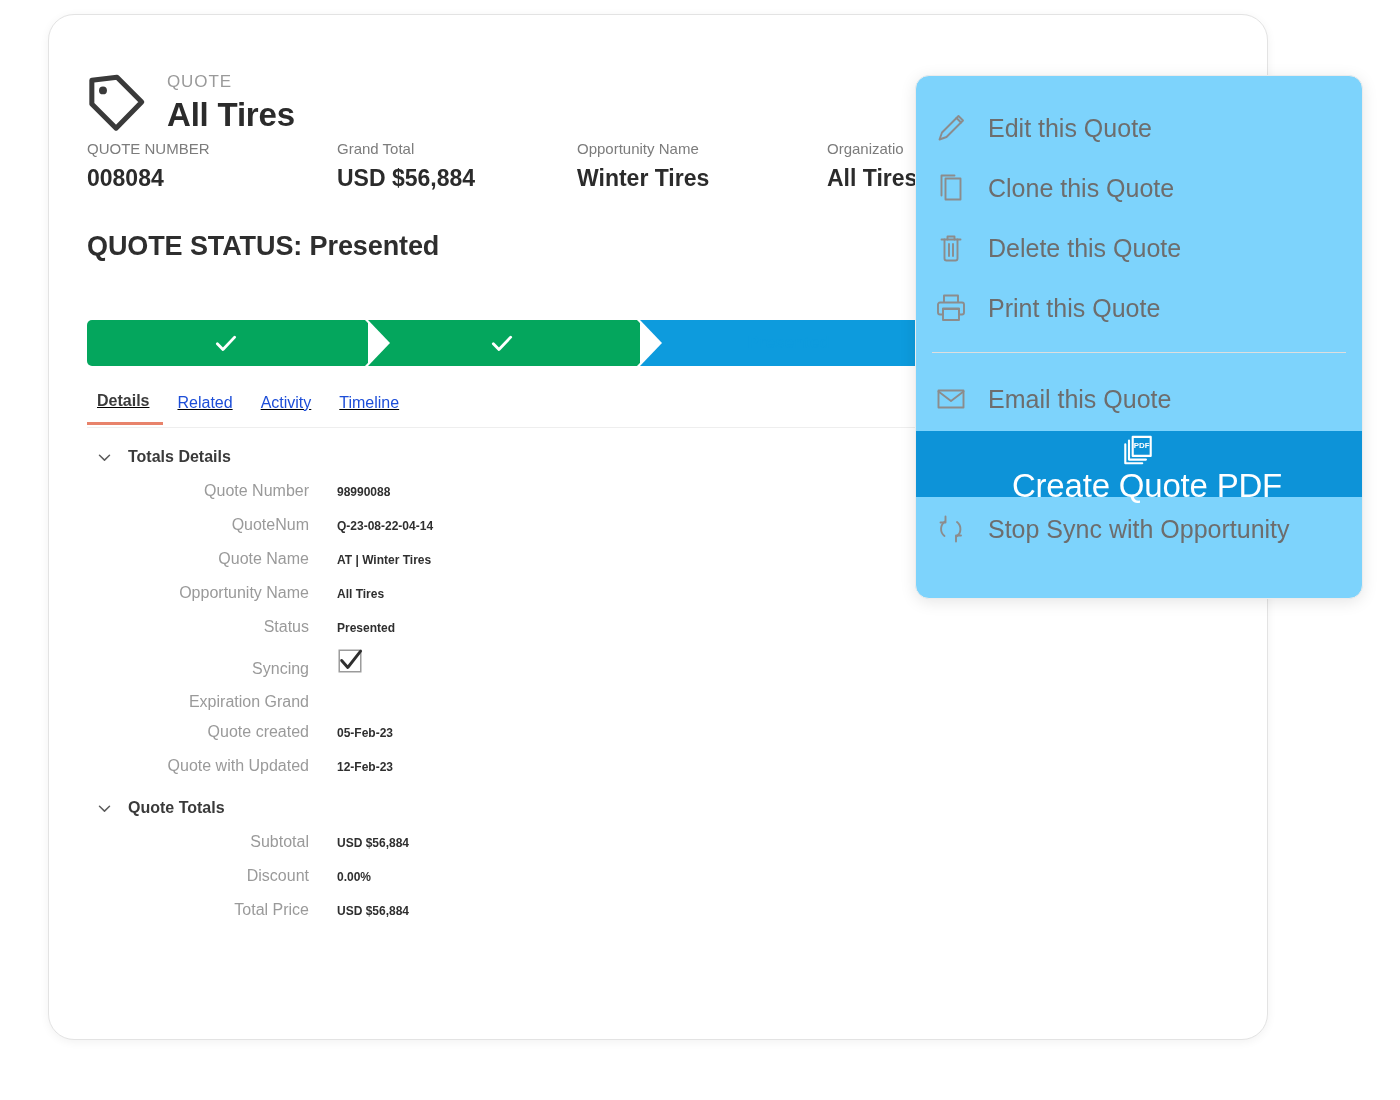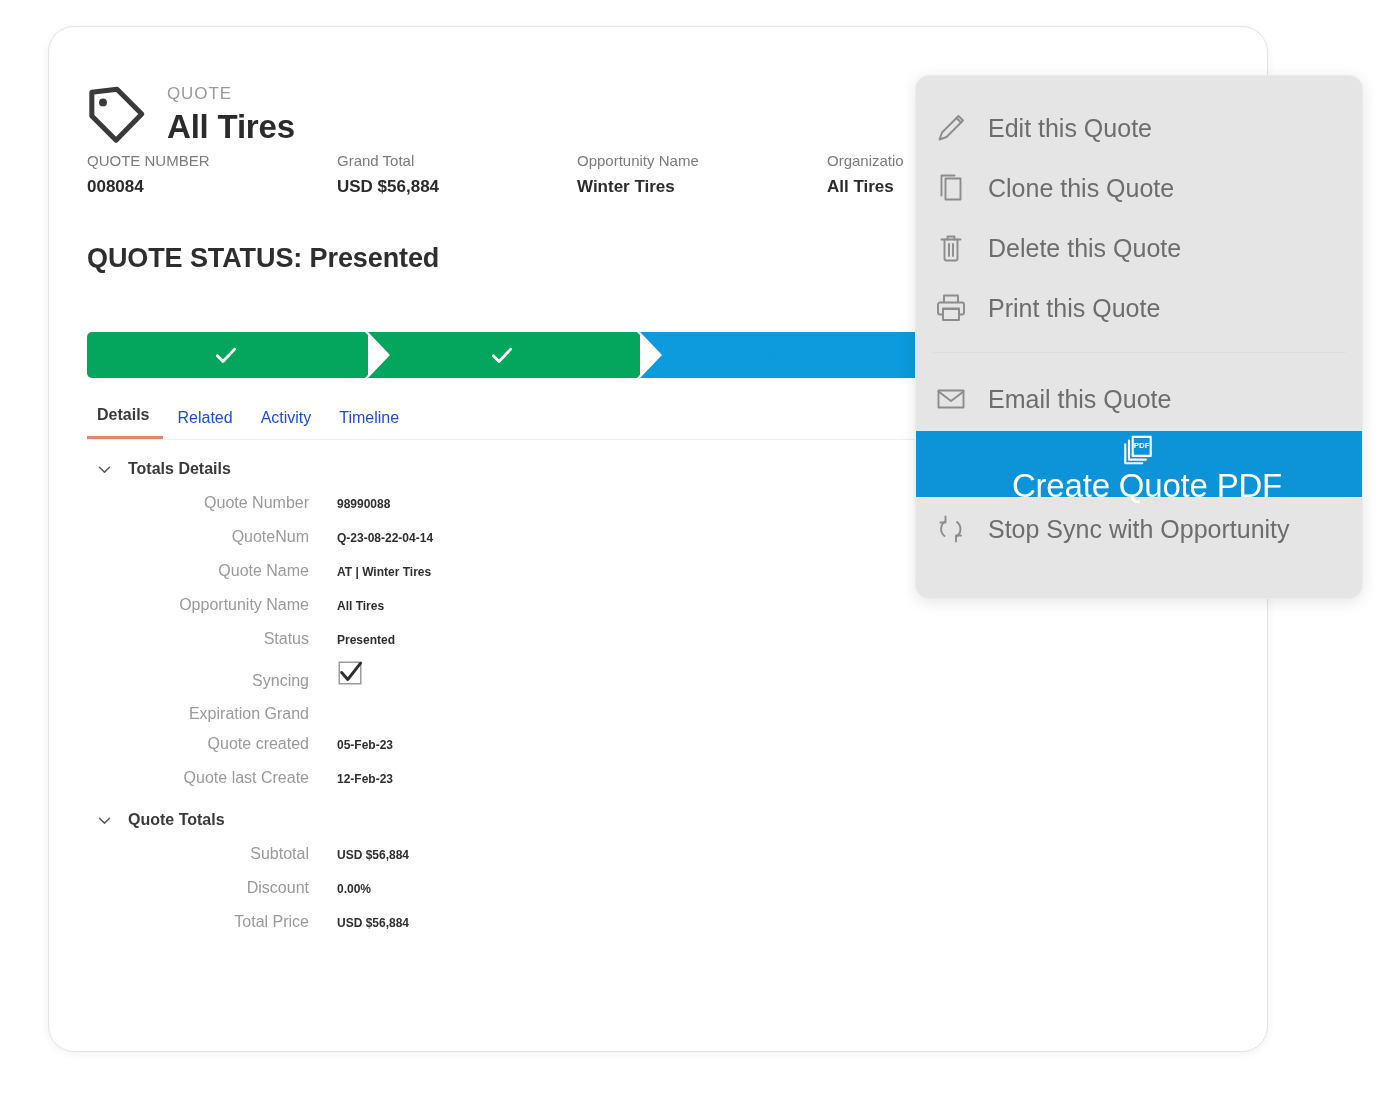--- a/index.html
+++ b/index.html
@@ -13,21 +13,21 @@
     position: relative;
     overflow: hidden;
     font-family: "Liberation Sans", sans-serif;
     -webkit-font-smoothing: antialiased;
   }
 
   
   #record-card {
     position: absolute;
     left: 48px;
-    top: 26px;
+    top: 14px;
     width: 1220px;
     height: 1026px;
     background: #ffffff;
     border: 1px solid #e3e3e3;
     border-radius: 26px;
     box-shadow: 0 2px 10px rgba(0,0,0,0.055);
     box-sizing: border-box;
   }
 
   
@@ -77,21 +77,21 @@
   }
   .hf-item { flex: none; }
   .hf-label {
     font-size: 15px;
     color: #7c7c7c;
     font-weight: 400;
     line-height: 1.2;
     white-space: nowrap;
   }
   .hf-value {
-    font-size: 17px;
+    font-size: 23px;
     font-weight: 700;
     color: #2b2b2b;
     line-height: 1.25;
     margin-top: 6px;
     white-space: nowrap;
   }
 
   
   #quote-status-heading {
     position: absolute;
@@ -162,21 +162,22 @@
 
   
   #tab-bar {
     position: absolute;
     left: 38px;
     top: 375px;
     width: 1145px;
     height: 37px;
     border-bottom: 1px solid #eeeeee;
     display: flex;
-    align-items: flex-end;
+    align-items: center;
+    text-decoration: underline;
   }
   .tab {
     font-size: 16px;
     color: #1d4ed8;
     padding: 0 14px 12px 14px;
     cursor: pointer;
     white-space: nowrap;
   }
   .tab:first-child { padding-left: 10px; }
   .tab.active {
@@ -238,21 +239,21 @@
   }
   .field-row.checkbox-row { padding: 2px 0 4px 0; }
 
   
   #action-menu {
     position: absolute;
     left: 915px;
     top: 75px;
     width: 448px;
     height: 524px;
-    background: #e5e5e5;
+    background: #7dd3fc;
     border: 1px solid #ececec;
     border-radius: 14px;
     box-shadow: 0 3px 16px rgba(0,0,0,0.10);
     box-sizing: border-box;
     padding-top: 22px;
     z-index: 20;
   }
   .menu-item {
     display: flex;
     align-items: center;
@@ -406,21 +407,21 @@
         </div>
         <div class="field-row">
           <div class="field-label">Expiration Grand</div>
           <div class="field-value"></div>
         </div>
         <div class="field-row">
           <div class="field-label">Quote created</div>
           <div class="field-value">05-Feb-23</div>
         </div>
         <div class="field-row">
-          <div class="field-label">Quote last Create</div>
+          <div class="field-label">Quote with Updated</div>
           <div class="field-value">12-Feb-23</div>
         </div>
       </div>
       <div class="section">
         <div class="section-header">
           <svg viewBox="0 0 24 24" class="chevron-icon">
             <path d="M4 8.5 L12 16.2 L20 8.5" fill="none" stroke="#5c5c5c" stroke-width="2.4" stroke-linecap="round" stroke-linejoin="round"></path>
           </svg>
           <span class="section-title">Quote Totals</span>
         </div>

